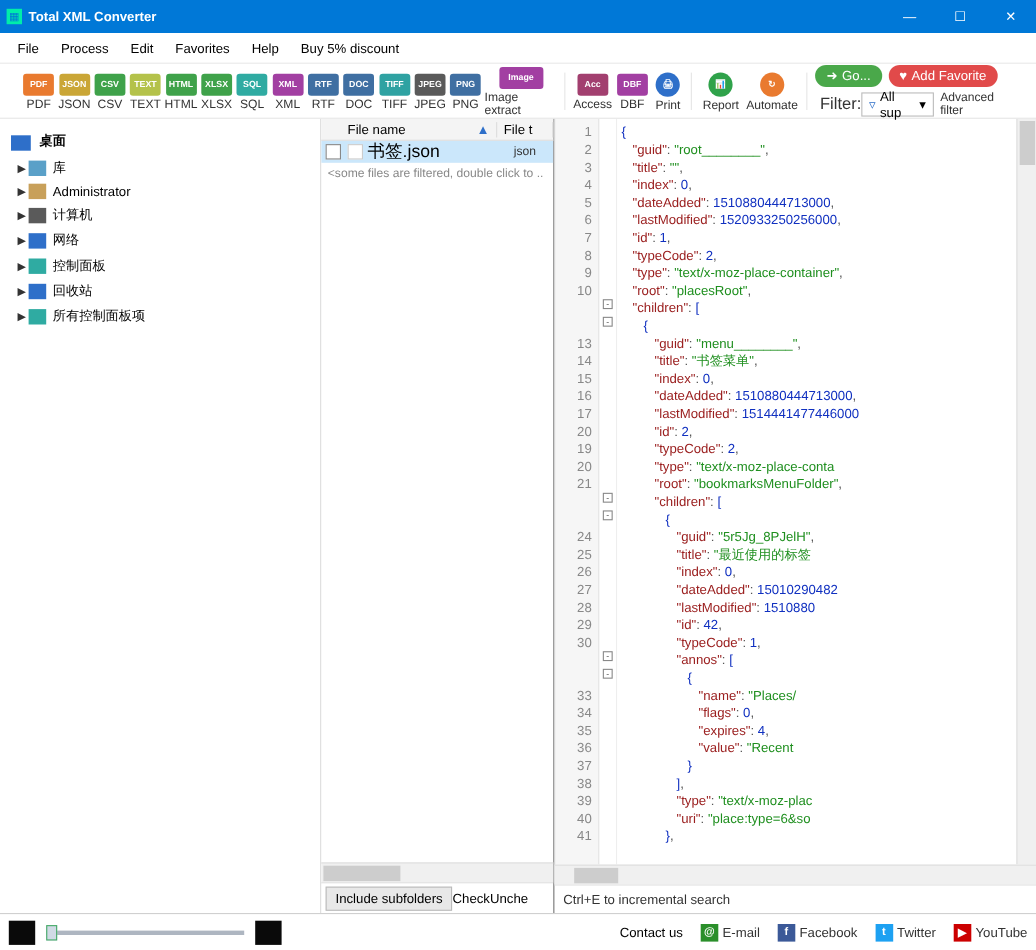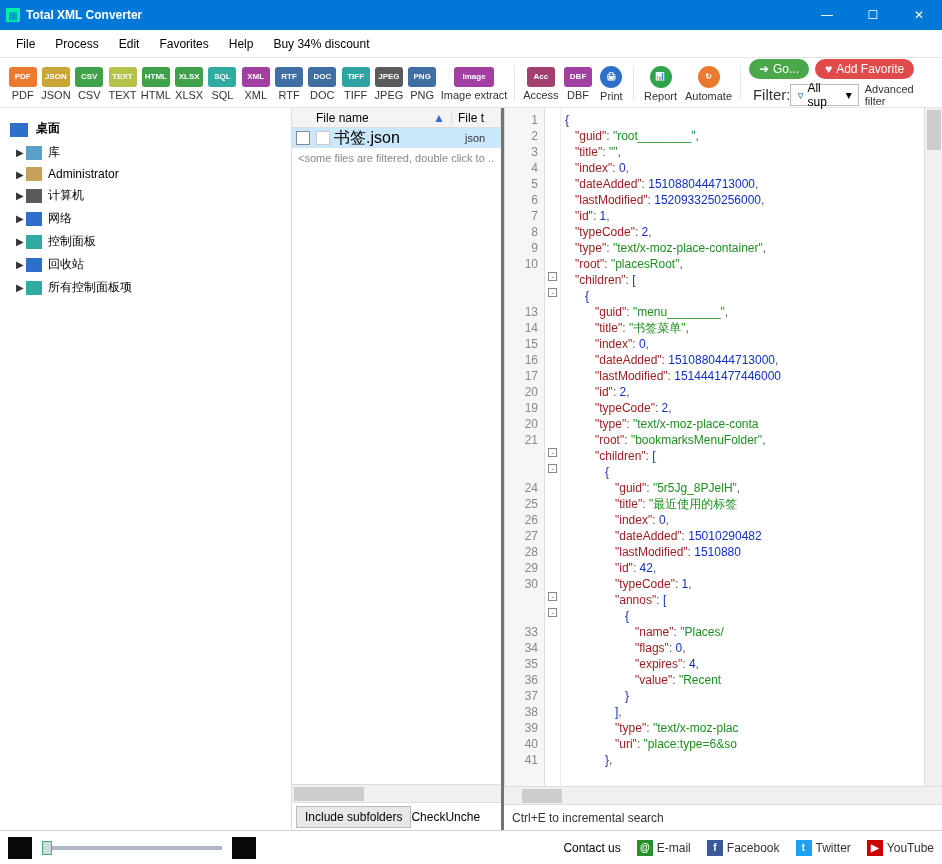--- a/index.html
+++ b/index.html
@@ -10,21 +10,21 @@
 .titlebar .logo { width: 14px; height: 14px; background: #0ea; margin-right: 6px; font-size: 10px; display:flex;align-items:center;justify-content:center;color:#0078d7;}
 .titlebar .title { font-weight: 600; }
 .titlebar .winctrls { margin-left: auto; display: flex; }
 .titlebar .winctrl { width: 46px; height: 30px; display: flex; align-items: center; justify-content: center; color: #fff; }
 
 
 .menubar { height: 28px; background: #fff; display: flex; align-items: center; padding: 0 6px; border-bottom: 1px solid #e5e5e5; }
 .menubar div { padding: 3px 10px; }
 
 
-.toolbar { height: 50px; background: #fff; display: flex; align-items: center; padding: 2px 7px; border-bottom: 1px solid #e5e5e5; gap: 2px; }
+.toolbar { height: 50px; background: #fff; display: flex; align-items: center; padding: 2px 20px; border-bottom: 1px solid #e5e5e5; gap: 2px; }
 .tbbtn { width: 32px; display: flex; flex-direction: column; align-items: center; cursor: pointer; }
 .tbbtn .ticon { width: 28px; height: 20px; border-radius: 3px; margin-top:2px; display:flex;align-items:center;justify-content:center;font-size:8px;font-weight:bold;color:#fff; }
 .tbbtn .tlabel { font-size: 11px; margin-top: 2px; color:#333; }
 .tbbtn.wide { width: 70px; }
 .tbsep { width: 1px; height: 34px; background: #e5e5e5; margin: 0 4px; }
 .pill { height: 20px; border-radius: 10px; padding: 0 10px; display:flex; align-items:center; color:#fff; font-size:11px; gap:4px; }
 .pill.green { background: #4aa84a; }
 .pill.red { background: #e14a4a; }
 .filter-label { font-size:15px; color:#333; margin-left:4px; }
 .filter-drop { height:22px; border:1px solid #bbb; padding:0 6px; display:flex; align-items:center; gap:4px; }
@@ -33,21 +33,21 @@
 
 .mainrow { display: flex; flex: 1; overflow: hidden; }
 .tree { width: 292px; background: #fff; padding: 8px 0; border-right: 1px solid #ddd; }
 .tree-root { display:flex; align-items:flex-end; padding: 4px 10px; font-weight: bold; }
 .tree-root .ticon2 { width:18px; height:14px; background:#2e6fc9; margin-right:8px; }
 .tree-item { display:flex; align-items:center; padding: 3px 10px 3px 16px; }
 .tree-item .arrow { width:10px; color:#333; font-size:10px; }
 .tree-item .ticon2 { width:16px; height:14px; margin-right:6px; }
 .tree-item span.lbl { }
 
-.filepane { width: 212px; display:flex; flex-direction:column; border-right:3px solid #737373; }
+.filepane { width: 212px; display:flex; flex-direction:column; border-right:1px solid #737373; }
 .filehead { height:20px; background:#f4f4f4; display:flex; align-items:center; border-bottom:1px solid #ddd; }
 .filehead .col { padding:0 6px; border-right:1px solid #ddd; font-size:11px; display:flex; align-items:center; gap:4px; }
 .filelist { flex:1; overflow:hidden; position:relative; }
 .filerow { display:flex; align-items:center; height:20px; padding-left:4px; }
 .filerow.sel { background:#cbe7fb; }
 .filerow .chk { width:14px; height:14px; border:1px solid #888; background:#fff; margin-right:6px; }
 .filerow .ficon { width:14px; height:14px; border:1px solid #ccc; background:#fff; margin-right:4px; }
 .filerow .fname { flex:1; font-size:16px; }
 .filerow .fext { width:36px; font-size:11px; color:#333; }
 .filelist .hint { color:#888; font-size:11px; padding: 4px 6px; }
@@ -96,21 +96,21 @@
     <div class="winctrl">✕</div>
   </div>
 </div>
 
 <div class="menubar">
   <div>File</div>
   <div>Process</div>
   <div>Edit</div>
   <div>Favorites</div>
   <div>Help</div>
-  <div>Buy 34% discount</div>
+  <div>Buy 5% discount</div>
 </div>
 
 <div class="toolbar">
   <div class="tbbtn">
       <div class="ticon" style="background:#e97a2f">PDF</div>
       <div class="tlabel">PDF</div>
     </div>
   <div class="tbbtn">
       <div class="ticon" style="background:#caa636">JSON</div>
       <div class="tlabel">JSON</div>

